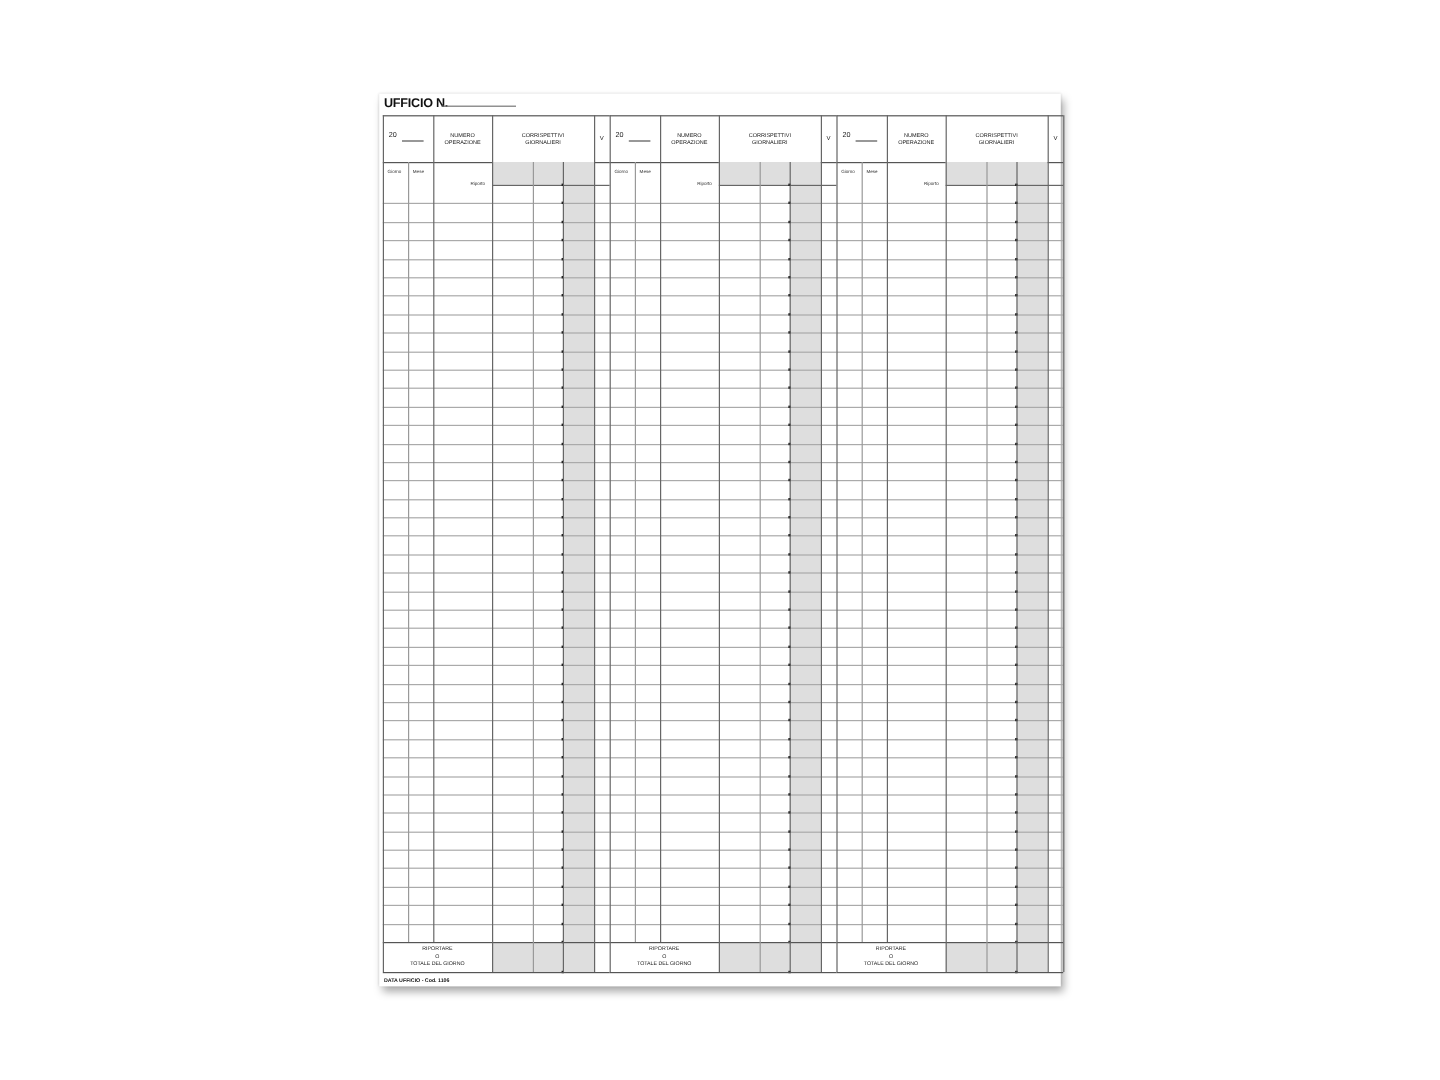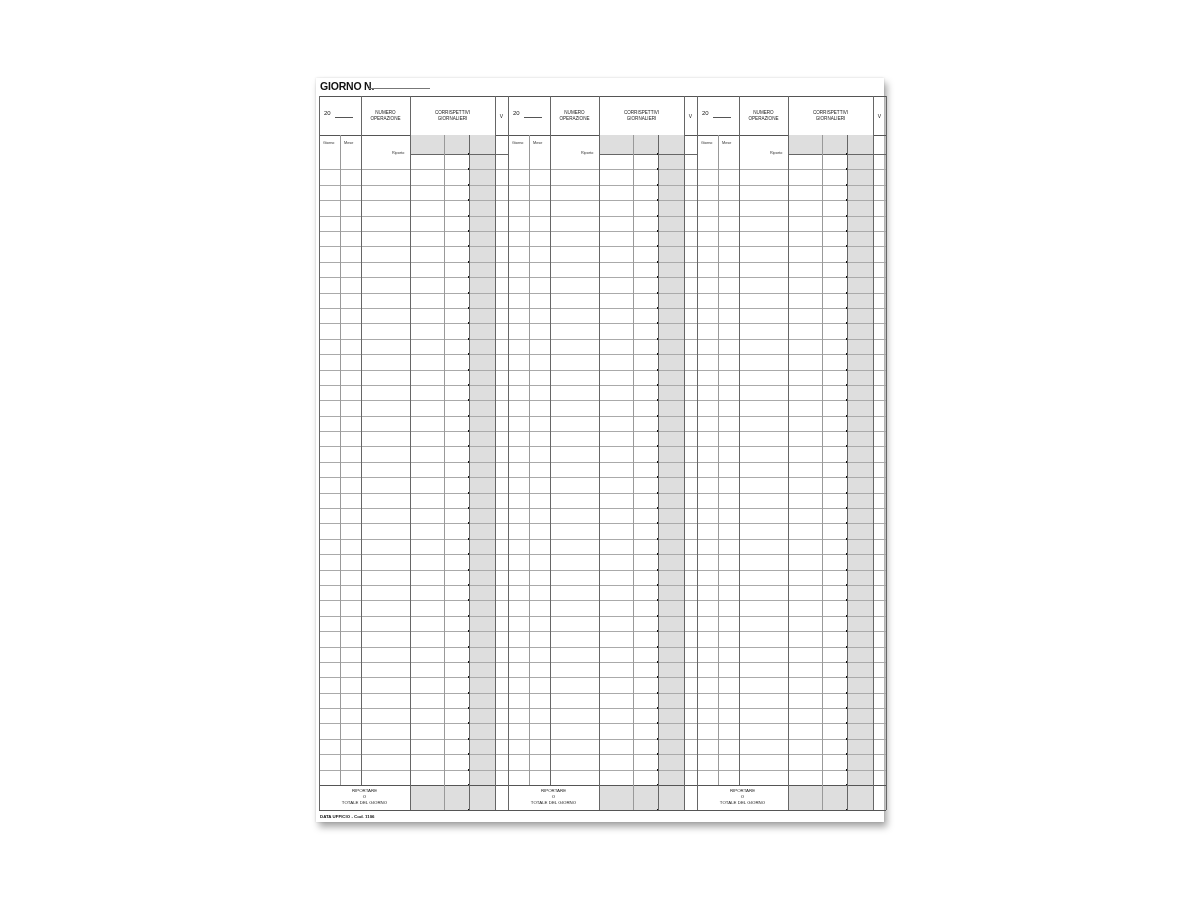--- a/index.html
+++ b/index.html
@@ -21,21 +21,21 @@
   .row-line { position:absolute; height:0; border-top:1px solid #aaa; }
   .dot { position:absolute; width:2px; height:2px; background:#111; }
   .footer-line { position:absolute; left:0; width:189px; border-top:1.3px solid #555; }
   .footer-text { position:absolute; left:0; width:91px; text-align:center; font-size:4.4px; line-height:6px; color:#222; text-transform:uppercase; }
   .code { position:absolute; left:4px; top:736px; font-size:4.4px; font-weight:bold; color:#111; }
 </style>
 </head>
 <body>
 
 <div class="page">
-  <div class="page-title">GIORNO N.</div>
+  <div class="page-title">UFFICIO N.</div>
   <div class="page-title-line"></div>
   <div id="sections">
   <div class="section" style="left: 3px;">
     <div class="hline-top"></div>
 
     <div class="year">20</div>
     <div class="year-line"></div>
     <div class="hdr-cell" style="left:42px;width:49px;">NUMERO OPERAZIONE</div>
     <div class="hdr-cell" style="left:91px;width:85px;padding:0 18px;box-sizing:border-box;">CORRISPETTIVI GIORNALIERI</div>
     <div class="hdr-cell" style="left:176px;width:13px;font-size:5px;">V</div>

